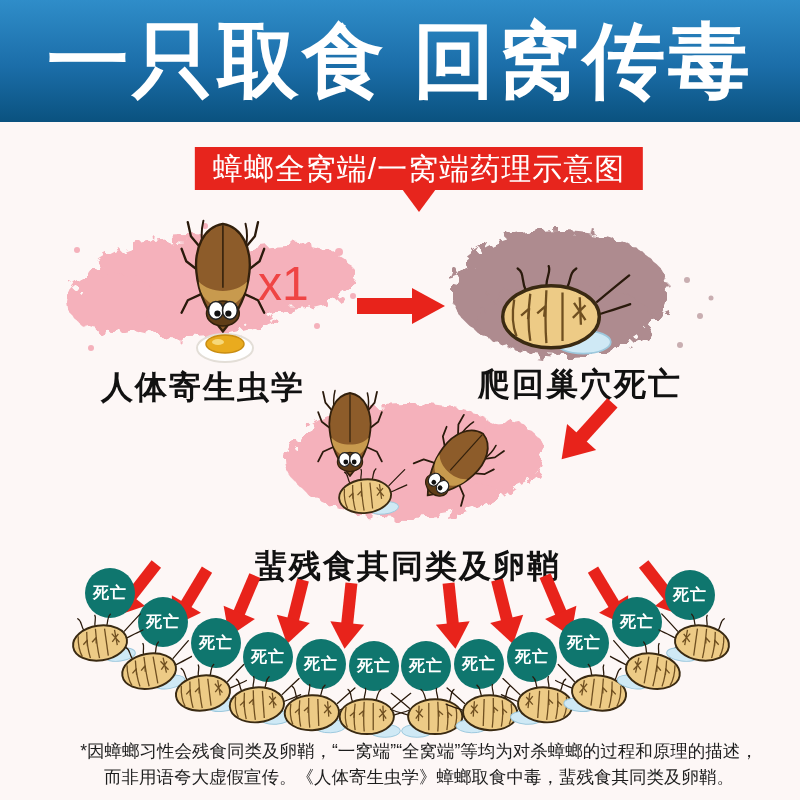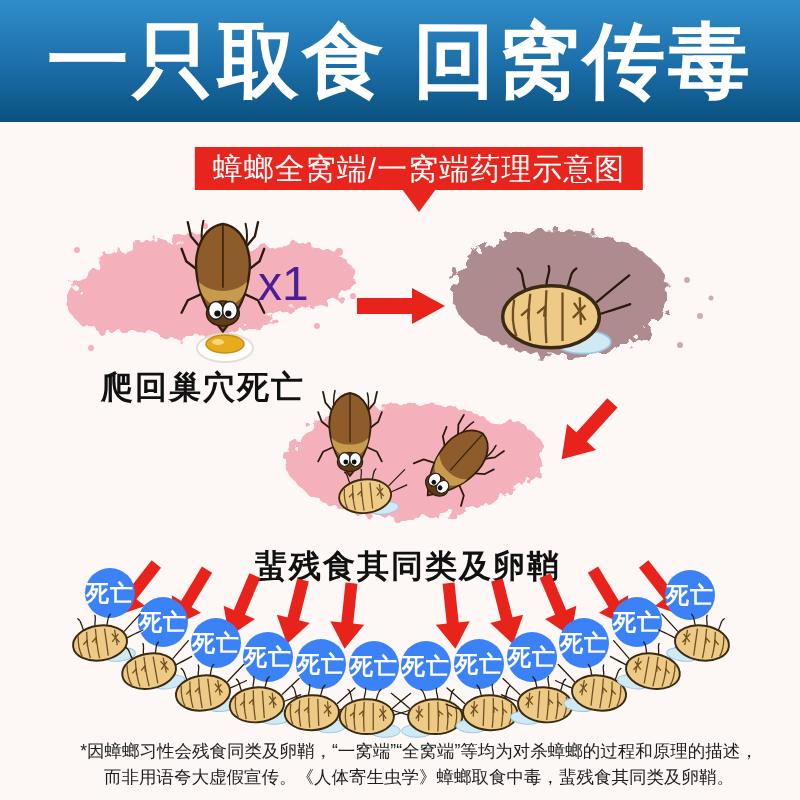--- a/index.html
+++ b/index.html
@@ -27,38 +27,38 @@
     border-left:17px solid transparent;border-right:17px solid transparent;
     border-top:23px solid var(--badge-red);}
 
   
   .caption{position:absolute;font-size:32px;font-weight:800;color:#111;
     letter-spacing:2px;text-align:center;white-space:nowrap;}
   .cap-step1{left:58px;width:290px;top:366px;}
   .cap-step2{left:435px;width:290px;top:363px;}
   .cap-step3{left:255px;width:290px;top:545px;}
 
-  .x1{position:absolute;left:258px;top:260px;font-size:48px;color:#4c1d95;font-weight:400;line-height:1;}
+  .x1{position:absolute;left:258px;top:260px;font-size:48px;color:#ef4444;font-weight:400;line-height:1;}
 
   
   .h-arrow{position:absolute;left:357px;top:288px;width:90px;height:36px;}
   .h-arrow .shaft{position:absolute;left:0;top:10px;width:56px;height:16px;background:var(--red);}
   .h-arrow .head{position:absolute;left:55px;top:0;width:0;height:0;
     border-top:18px solid transparent;border-bottom:18px solid transparent;border-left:33px solid var(--red);}
 
   .v-arrow{position:absolute;width:34px;height:66px;}
   .v-arrow .shaft{position:absolute;left:11px;top:0;width:12px;height:42px;background:var(--red);}
   .v-arrow .head{position:absolute;left:0;top:40px;width:0;height:0;
     border-left:17px solid transparent;border-right:17px solid transparent;border-top:26px solid var(--red);}
   .diag{left:570px;top:398px;transform:rotate(42deg) scale(1.15);}
 
   
-  .death{position:absolute;width:50px;height:50px;background:#3b82f6;border-radius:50%;
+  .death{position:absolute;width:50px;height:50px;background:#0f766e;border-radius:50%;
     color:#fff;display:flex;align-items:center;justify-content:center;
-    font-size:23px;font-weight:700;letter-spacing:1px;}
+    font-size:16px;font-weight:700;letter-spacing:1px;}
 
   
   .scene{position:absolute;}
   .sc-left{left:55px;top:208px;}
   .sc-right{left:445px;top:220px;}
   .sc-center{left:272px;top:383px;}
   .b-roach{position:absolute;width:84px;height:56px;}
 
   
   .footnote{position:absolute;left:0;right:0;top:738px;text-align:center;
@@ -137,40 +137,41 @@
         <circle cx="262" cy="118" r="3"></circle>
     </g>
     <use href="#liveroach" width="110" height="160" transform="translate(125,8) scale(0.78)"></use>
     <g>
       <ellipse cx="170" cy="140" rx="28" ry="14" fill="#ffffff" stroke="#e3ded7" stroke-width="2"></ellipse>
       <ellipse cx="170" cy="136" rx="19" ry="9" fill="#e9ab1e" stroke="#c98d12" stroke-width="1.5"></ellipse>
       <ellipse cx="163" cy="134" rx="6" ry="3" fill="#f6d87a"></ellipse>
     </g>
   </svg>
   <div class="x1">x1</div>
-  <div class="caption cap-step1">爬回巢穴死亡</div>
+  <div class="caption cap-step1">人体寄生虫学</div>
 
   <div class="h-arrow">
     <div class="shaft"></div>
       <div class="head"></div>
   </div>
 
   <svg class="scene sc-right" width="350" height="150" viewBox="0 0 350 150">
     <g filter="url(#splat)" fill="#ae8b8f">
       <ellipse cx="115" cy="72" rx="108" ry="62"></ellipse>
       <ellipse cx="120" cy="100" rx="88" ry="36"></ellipse>
     </g>
     <g fill="#c9aeb1">
       <circle cx="242" cy="60" r="3"></circle>
         <circle cx="255" cy="96" r="3"></circle>
         <circle cx="235" cy="125" r="3"></circle>
         <circle cx="266" cy="78" r="2.5"></circle>
     </g>
     <use href="#deadroach" width="130" height="85" transform="translate(37,45) scale(1.15)"></use>
   </svg>
+  <div class="caption cap-step2">爬回巢穴死亡</div>
 
   <div class="v-arrow diag">
     <div class="shaft"></div>
       <div class="head"></div>
   </div>
 
   <svg class="scene sc-center" width="280" height="160" viewBox="0 0 280 160">
     <g filter="url(#splat)" fill="#f5b1bb">
       <ellipse cx="135" cy="78" rx="120" ry="58"></ellipse>
       <ellipse cx="228" cy="72" rx="45" ry="34"></ellipse>

